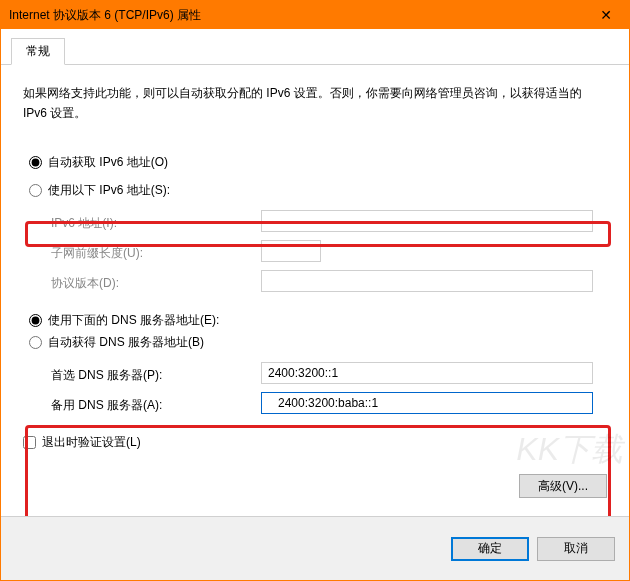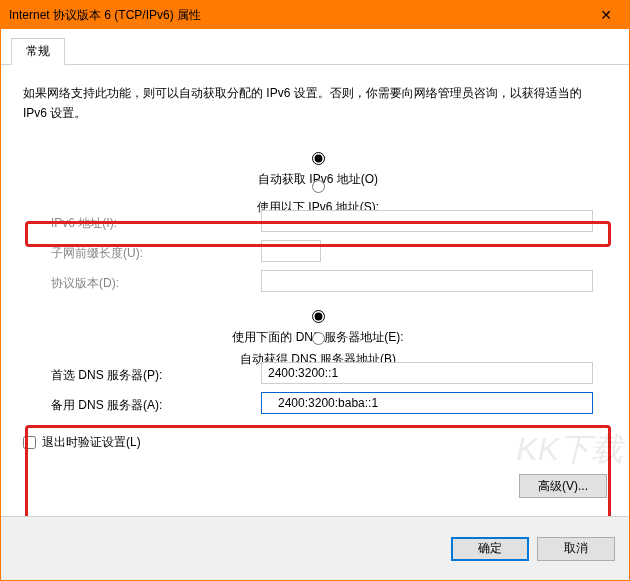--- a/index.html
+++ b/index.html
@@ -59,21 +59,21 @@
     }
 
     .desc{ line-height:1.7; }
 
     .section{ margin-top:28px; }
 
     .radio-row{
       display:flex; align-items:center; gap:6px;
       height:22px;
     }
-    .radio-row.indent{ margin-left:6px;flex-direction:column; }
+    .radio-row.indent{ margin-left:6px; }
 
     input[type=radio]{
       width:13px; height:13px;
       accent-color:#000;
     }
 
     .row{
       display:flex; align-items:flex-end; height:30px;
       margin-left:28px;
     }

